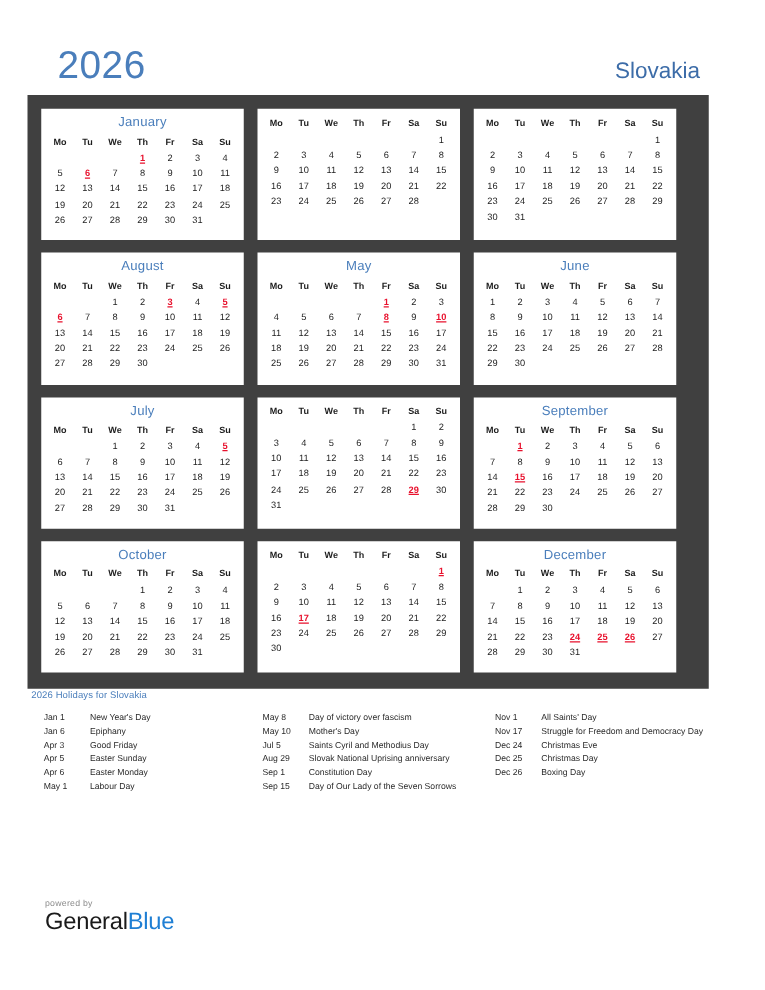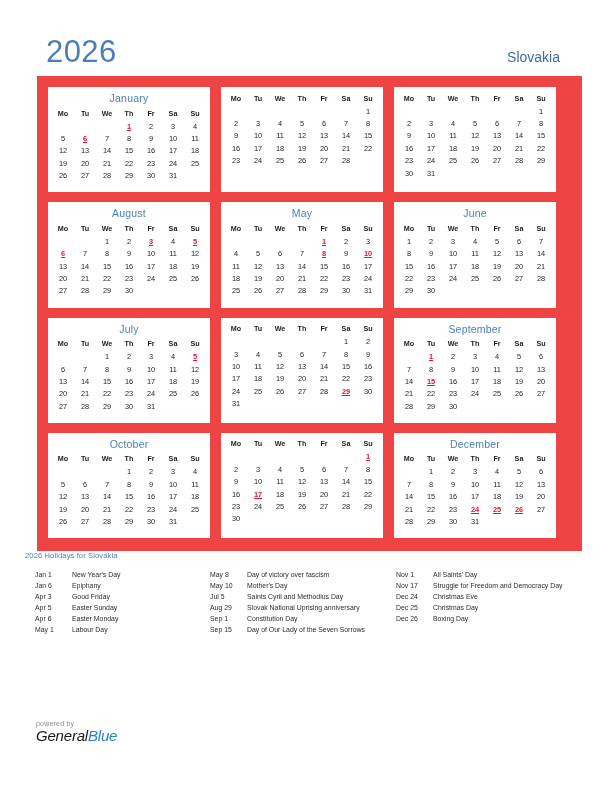--- a/index.html
+++ b/index.html
@@ -23,32 +23,32 @@
     padding: 0 52px 0 46px;
   }
   .year-title {
     font-size: 31px;
     color: #4a7ebb;
     font-weight: 400;
     letter-spacing: 0.4px;
     line-height: 1;
   }
   .country-title {
-    font-size: 14px;
+    font-size: 18px;
     color: #3c6ca8;
     font-weight: 400;
     line-height: 1;
   }
 
   
   .months-panel {
     position: absolute;
-    left: 37px; top: 76px;
+    left: 22px; top: 76px;
     width: 545px;
-    background: #ef4444;
+    background: #404040;
     padding: 6px 0 8px 0;
   }
   .month-row {
     display: flex;
     justify-content: flex-start;
   }
   .month-card {
     width: 162px;
     margin: 5px 0 5px 11px;
     background: #ffffff;
@@ -124,24 +124,23 @@
     position: absolute;
     left: 36px; top: 720px;
   }
   .powered {
     font-size: 7px;
     color: #8c8c8c;
     letter-spacing: .2px;
     padding-bottom: 1px;
   }
   .brand {
-    font-size: 15px;
+    font-size: 19px;
     line-height: 1.05;
     letter-spacing: -0.2px;
-    font-style: italic;
   }
   .brand .general { color: #1a1a1a; }
   .brand .blue { color: #1f7fd4; }
 </style>
 </head>
 <body>
 
 <div class="page">
 
   <div class="header">

